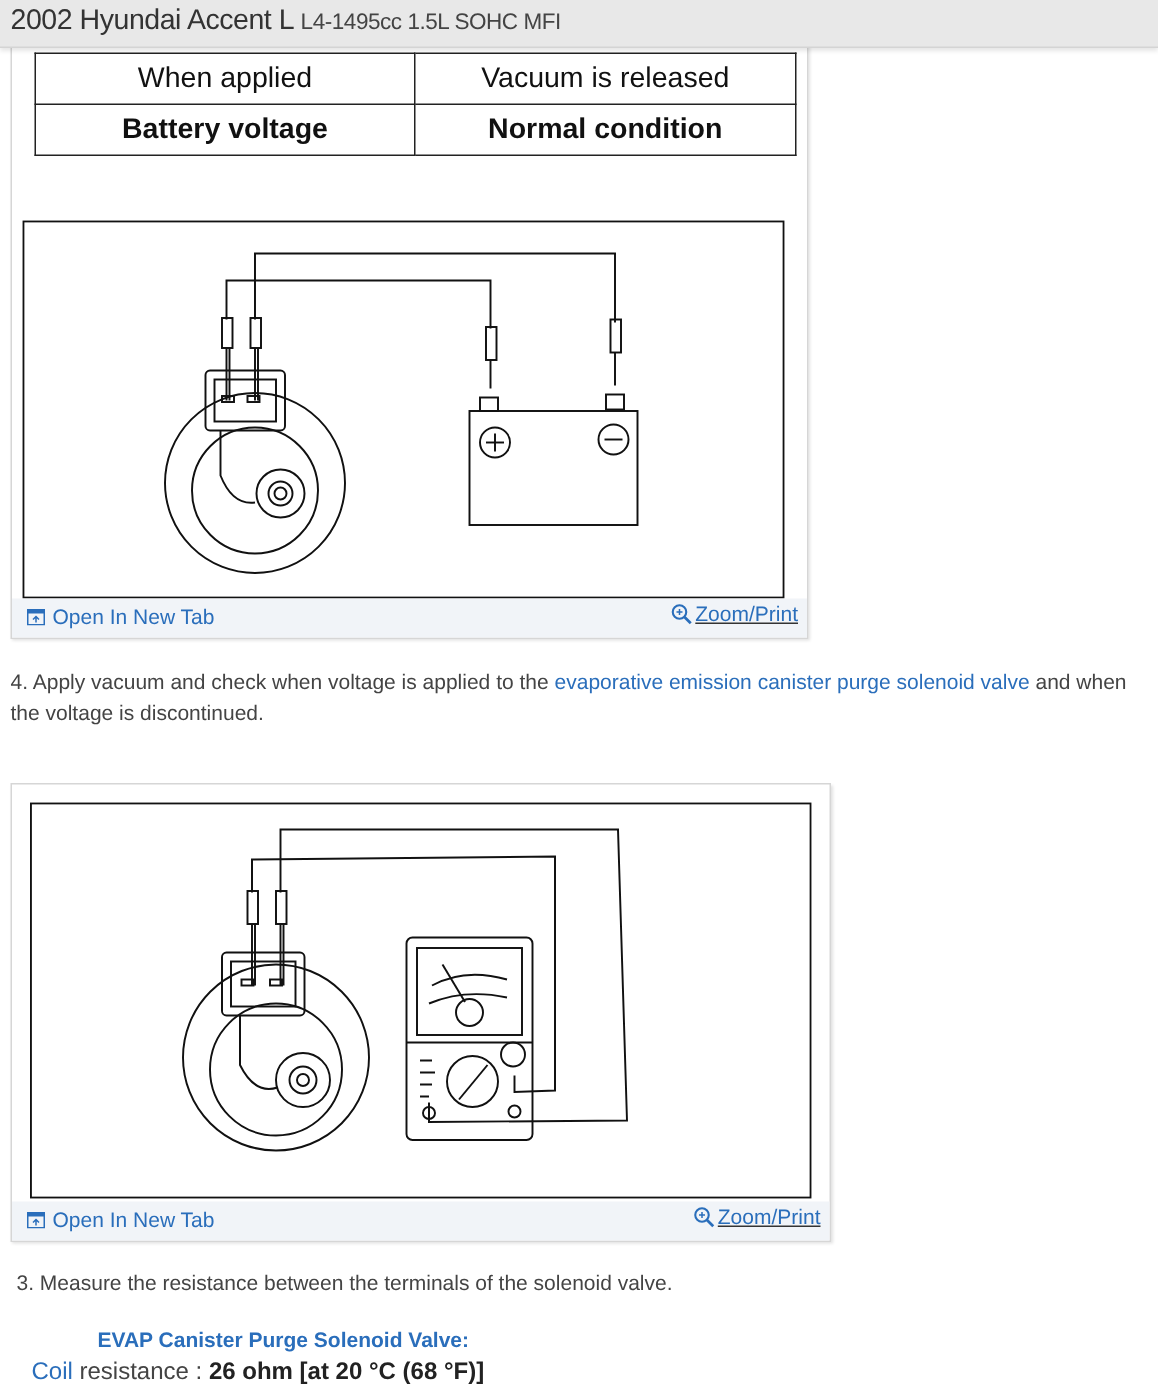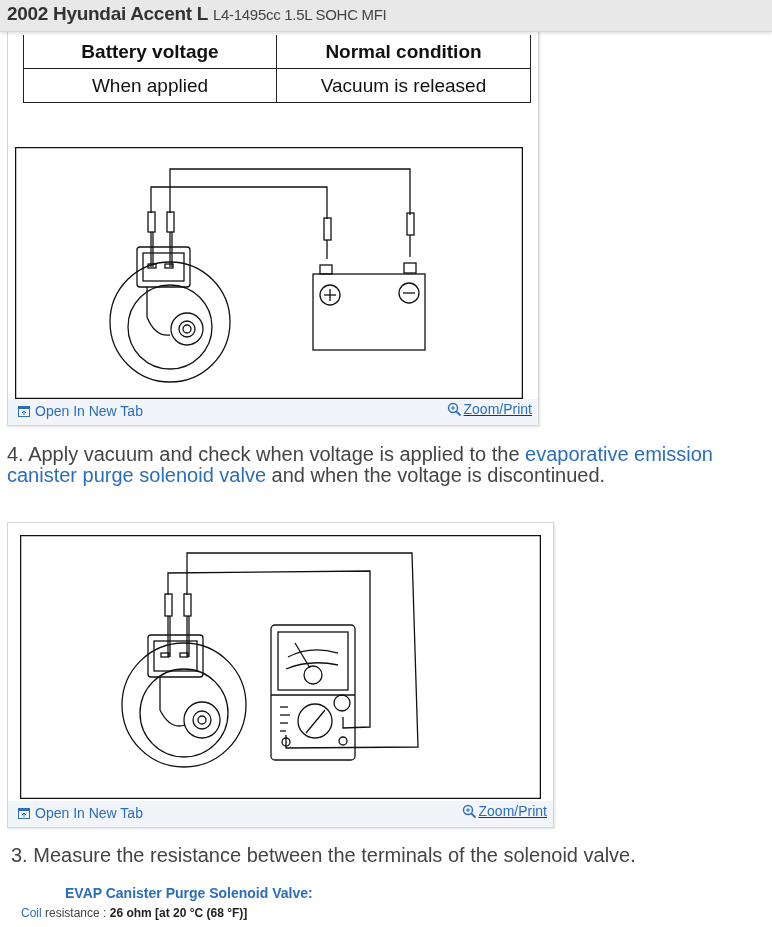--- a/index.html
+++ b/index.html
@@ -3,62 +3,62 @@
 <meta charset="utf-8">
 <style>
   html, body { margin:0; padding:0; background:#ffffff; }
   body { width:772px; height:927px; position:relative; overflow:hidden;
          font-family:"Liberation Sans", sans-serif; color:#333; }
   .topbar { position:absolute; left:0; top:0; width:772px; height:31px;
             background:#e8e8e8; border-bottom:1px solid #d4d4d4;
             box-shadow:0 2px 3px rgba(0,0,0,0.10); z-index:5; }
   .topbar .title { position:absolute; left:7px; top:3px; font-size:19px; white-space:nowrap;
                    letter-spacing:-0.3px; }
-  .topbar .title b { color:#333; font-weight:bold;text-align:right; }
+  .topbar .title b { color:#333; font-weight:normal;text-align:right; }
   .topbar .title span { color:#444; font-weight:normal; font-size:15px; }
 
   .card { position:absolute; background:#ffffff; border:1px solid #d6d6d6;
           box-shadow:1px 1px 2px rgba(0,0,0,0.12); }
   .card .footer { position:absolute; left:0; right:0; bottom:0; height:26px; background:#f1f4f8; }
   .link { color:#2a6ebb; font-size:14px; }
   .footer .open { position:absolute; left:10px; top:4px; display:flex; align-items:center; gap:5px; cursor:pointer; }
   .footer .zoomp { position:absolute; right:6px; top:2px; display:flex; align-items:center; gap:2px; cursor:pointer;text-decoration:underline; }
 
   table.spec { position:absolute; left:15px; top:22px; border-collapse:collapse; width:508px;
                font-size:19px; color:#111; }
   table.spec td, table.spec th { border:1.5px solid #222; text-align:center; height:33px; padding:0; }
   table.spec th { font-weight:bold; }
   table.spec tr:first-child th { border-top:none; }
 
-  .para { position:absolute; font-size:20px; line-height:21px; color:#444; }
+  .para { position:absolute; font-size:14px; line-height:21px; color:#444; }
   .para a { color:#2a6ebb; text-decoration:none; }
   .spechead { position:absolute; left:21px; top:885px; font-size:14px; font-weight:bold; color:#2a6ebb;margin-left:44px; }
-  .specline { position:absolute; left:21px; top:906px; font-size:12px; color:#444; }
+  .specline { position:absolute; left:21px; top:906px; font-size:16px; color:#444; }
   .specline b { color:#222; }
 </style>
 </head>
 <body>
 
 <div class="topbar">
   <div class="title">
     <b>2002 Hyundai Accent L</b>
     <span>L4-1495cc 1.5L SOHC MFI</span>
   </div>
 </div>
 
 <div class="card" style="left:7px; top:12px; width:530px; height:412px;">
   <table class="spec">
     <tbody>
         <tr>
+      <td>When applied</td>
+      <td>Vacuum is released</td>
+    </tr>
+    <tr>
       <th style="width:252px">Battery voltage</th>
       <th>Normal condition</th>
-    </tr>
-    <tr>
-      <td>When applied</td>
-      <td>Vacuum is released</td>
     </tr>
   </tbody>
     </table>
 
   <svg style="position:absolute; left:7px; top:134px;" width="508" height="252" viewBox="0 0 508 252" fill="none" stroke="#111" stroke-width="1.3">
     <rect x="0.5" y="0.5" width="507" height="251" stroke-width="1.5"></rect>
 
     <polyline points="155,66 155,22 395,22 395,68"></polyline>
     <polyline points="136,66 136,40 312,40 312,72"></polyline>
 

